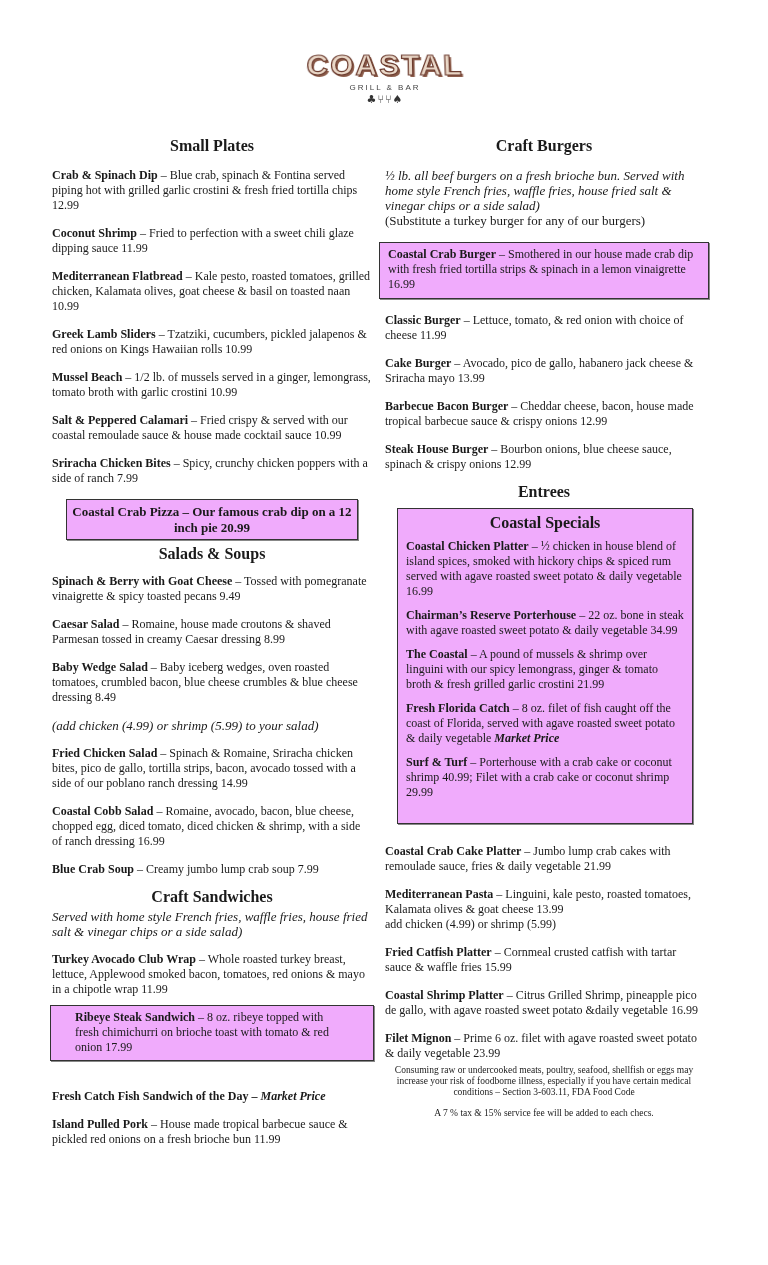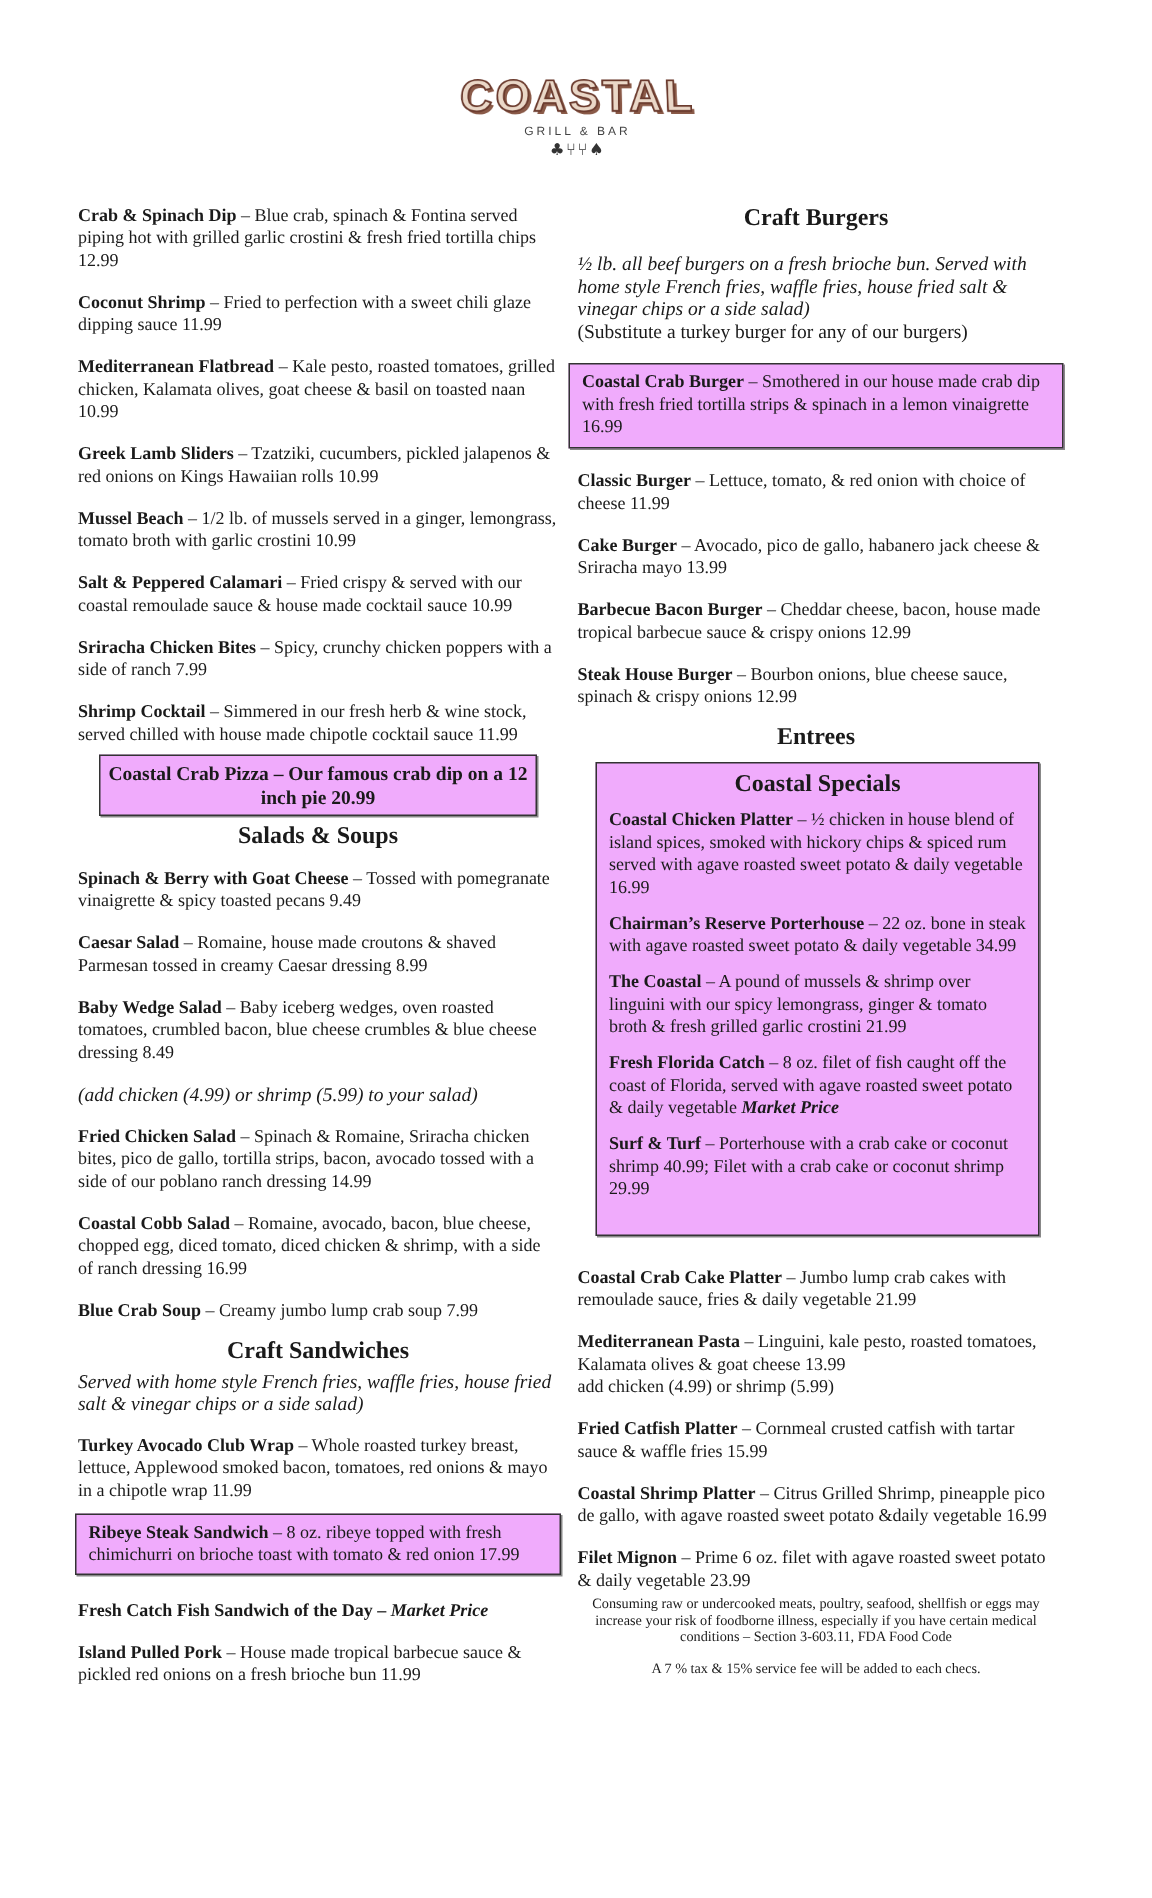--- a/index.html
+++ b/index.html
@@ -67,21 +67,21 @@
     border: 1.5px solid #333;
     box-shadow: 1px 1px 0 #888;
   }
   .pizza-box {
     margin: 2px 14px 4px 14px;
     padding: 4px 0 3px;
     text-align: center;
     font-family: Liberation Serif, serif;
     font-weight: bold; font-size: 13px; line-height: 16px;
   }
-  .ribeye-box { padding: 4px 8px 5px; margin: 0 -2px 16px -2px; }
+  .ribeye-box { padding: 4px 24px 5px; margin: 0 -2px 28px -2px; }
   .ribeye-box .item { margin-bottom: 0; }
   .crab-burger-box { padding: 4px 8px 6px; margin: 0 -6px 14px -6px; }
   .crab-burger-box .item { margin-bottom: 0; }
 
   .specials-box {
     margin: 0 10px 20px 12px;
     padding: 4px 8px 14px;
   }
   .specials-box h3 {
     font-family: "Liberation Serif", serif;
@@ -105,28 +105,28 @@
 
 <div class="logo">
   <span class="logo-word">COASTAL</span>
   <span class="logo-sub">GRILL &amp; BAR</span>
   <span class="logo-utensils">♣⑂⑂♠</span>
 </div>
 
 <div class="col left">
 
   <section>
+    <h2 class="section">Small Plates</h2>
     <div class="item"><span class="name">Crab &amp; Spinach Dip</span><span> – Blue crab, spinach &amp; Fontina served piping hot with grilled garlic crostini &amp; fresh fried tortilla chips 12.99</span></div>
     <div class="item"><span class="name">Coconut Shrimp</span><span> – Fried to perfection with a sweet chili glaze dipping sauce 11.99</span></div>
     <div class="item"><span class="name">Mediterranean Flatbread</span><span> – Kale pesto, roasted tomatoes, grilled chicken, Kalamata olives, goat cheese &amp; basil on toasted naan 10.99</span></div>
     <div class="item"><span class="name">Greek Lamb Sliders</span><span> – Tzatziki, cucumbers, pickled jalapenos &amp; red onions on Kings Hawaiian rolls 10.99</span></div>
     <div class="item"><span class="name">Mussel Beach</span><span> – 1/2 lb. of mussels served in a ginger, lemongrass, tomato broth with garlic crostini 10.99</span></div>
     <div class="item"><span class="name">Salt &amp; Peppered Calamari</span><span> – Fried crispy &amp; served with our coastal remoulade sauce &amp; house made cocktail sauce 10.99</span></div>
     <div class="item"><span class="name">Sriracha Chicken Bites</span><span> – Spicy, crunchy chicken poppers with a side of ranch 7.99</span></div>
-    <div class="item" style="margin-bottom:6px"><span class="name">Shrimp Cocktail</span><span> – Simmered in our fresh herb &amp; wine stock, served chilled with house made chipotle cocktail sauce 11.99</span></div>
     <div class="boxed pizza-box">Coastal Crab Pizza – Our famous crab dip on a 12 inch pie 20.99</div>
   </section>
 
   <section>
     <h2 class="section" style="margin-bottom:10px">Salads &amp; Soups</h2>
     <div class="item"><span class="name">Spinach &amp; Berry with Goat Cheese</span><span> – Tossed with pomegranate vinaigrette &amp; spicy toasted pecans 9.49</span></div>
     <div class="item"><span class="name">Caesar Salad</span><span> – Romaine, house made croutons &amp; shaved Parmesan tossed in creamy Caesar dressing 8.99</span></div>
     <div class="item"><span class="name">Baby Wedge Salad</span><span> – Baby iceberg wedges, oven roasted tomatoes, crumbled bacon, blue cheese crumbles &amp; blue cheese dressing 8.49</span></div>
     <div class="item note-italic">(add chicken (4.99) or shrimp (5.99) to your salad)</div>
     <div class="item"><span class="name">Fried Chicken Salad</span><span> – Spinach &amp; Romaine, Sriracha chicken bites, pico de gallo, tortilla strips, bacon, avocado tossed with a side of our poblano ranch dressing 14.99</span></div>

